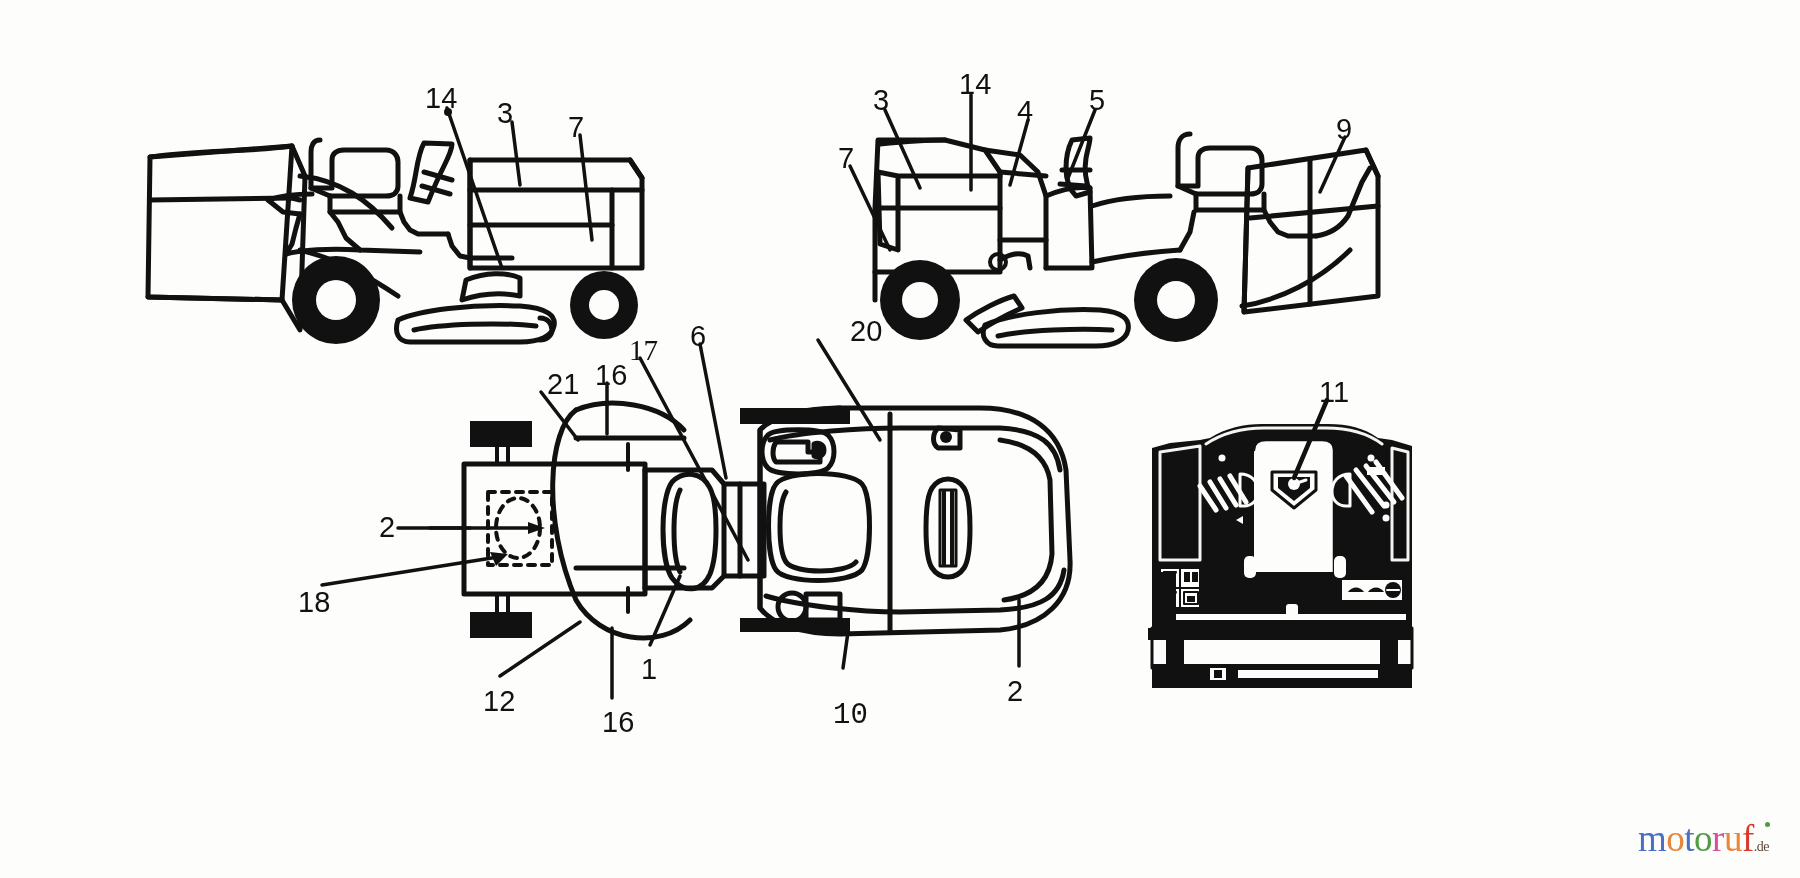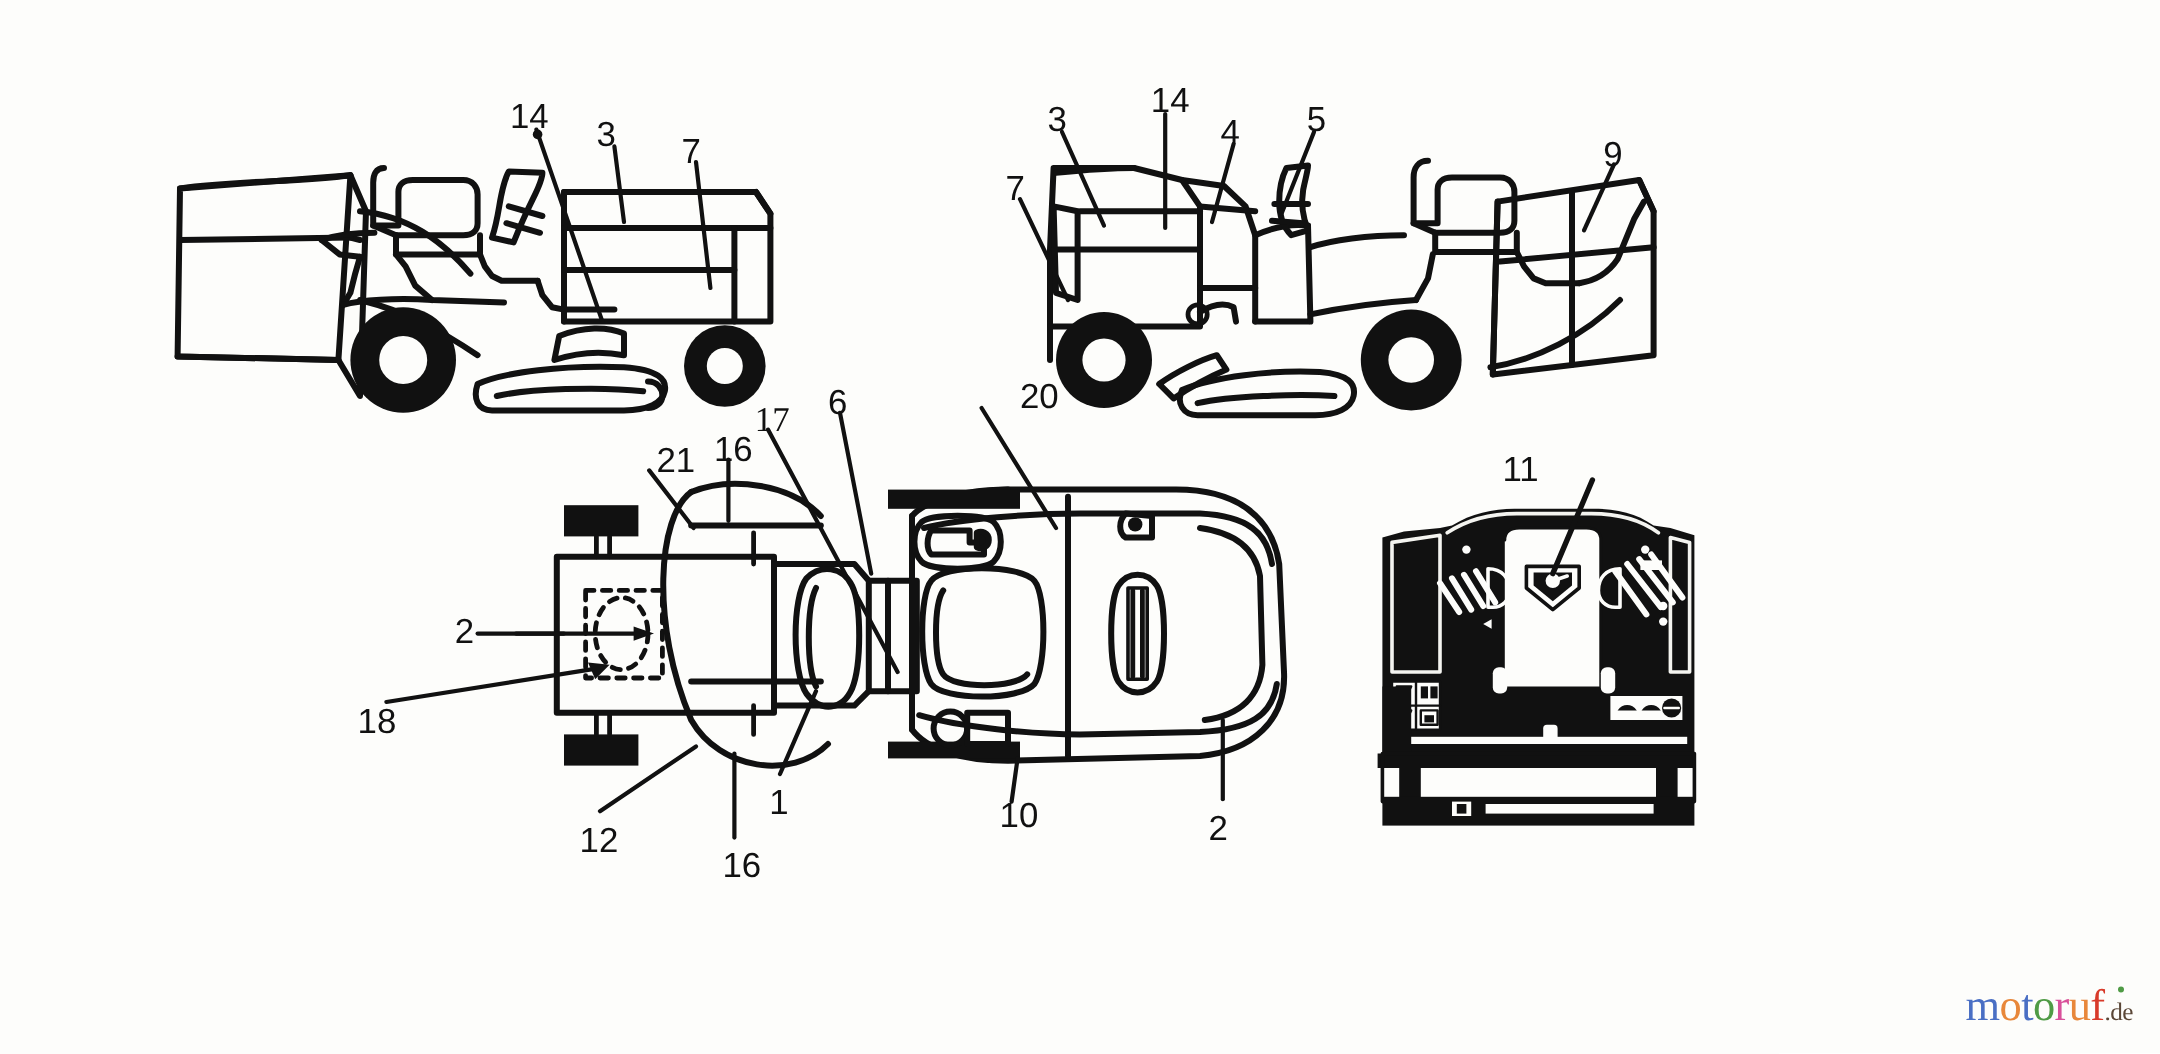--- a/index.html
+++ b/index.html
@@ -38,21 +38,21 @@
     left: 1638px;
     top: 820px;
     font-family: "Liberation Serif", serif;
     font-size: 37px;
     letter-spacing: -0.5px;
     line-height: 1;
     white-space: nowrap;
   }
   #watermark .w-ch { display: inline-block; }
   #watermark .w-de {
-    font-size: 21px;
+    font-size: 14px;
     color: #5a4636;
     vertical-align: baseline;
   }
   .dot-sup {
     position: absolute;
     width: 5px;
     height: 5px;
     border-radius: 50%;
   }
 </style>
@@ -368,27 +368,27 @@
   <div class="lbl" style="left:959px; top:70px;">14</div>
   <div class="lbl" style="left:1017px; top:97px;">4</div>
   <div class="lbl" style="left:1089px; top:86px;">5</div>
   <div class="lbl" style="left:838px; top:144px;">7</div>
   <div class="lbl" style="left:1336px; top:115px;">9</div>
   <div class="lbl" style="left:629px; top:336px;font-family:Liberation Serif, serif;">17</div>
   <div class="lbl" style="left:690px; top:322px;">6</div>
   <div class="lbl" style="left:806px; top:317px;margin-left:44px;">20</div>
   <div class="lbl" style="left:547px; top:370px;">21</div>
   <div class="lbl" style="left:595px; top:361px;">16</div>
-  <div class="lbl" style="left:1252px; top:378px;">11</div>
+  <div class="lbl" style="left:1319px; top:378px;">11</div>
   <div class="lbl" style="left:379px; top:513px;">2</div>
   <div class="lbl" style="left:298px; top:588px;text-align:center;">18</div>
   <div class="lbl" style="left:641px; top:655px;">1</div>
   <div class="lbl" style="left:483px; top:687px;">12</div>
   <div class="lbl" style="left:602px; top:708px;">16</div>
-  <div class="lbl" style="left:833px; top:666px;">10</div>
+  <div class="lbl" style="left:833px; top:701px;font-family:Liberation Mono, monospace;">10</div>
   <div class="lbl" style="left:1007px; top:677px;">2</div>
 
   <div id="watermark">
     <span class="w-ch" style="color:#4a6fc4">m</span><span class="w-ch" style="color:#e8873a">o</span><span class="w-ch" style="color:#4a6fc4">t</span><span class="w-ch" style="color:#4f9b45">o</span><span class="w-ch" style="color:#d9509a">r</span><span class="w-ch" style="color:#e8873a">u</span><span class="w-ch" style="color:#d83a2a">f</span><span class="w-de">.de</span>
   </div>
   <div class="dot-sup" style="left:1765px; top:822px; background:#4f9b45;"></div>
 
 </div>
 
 </body></html>

